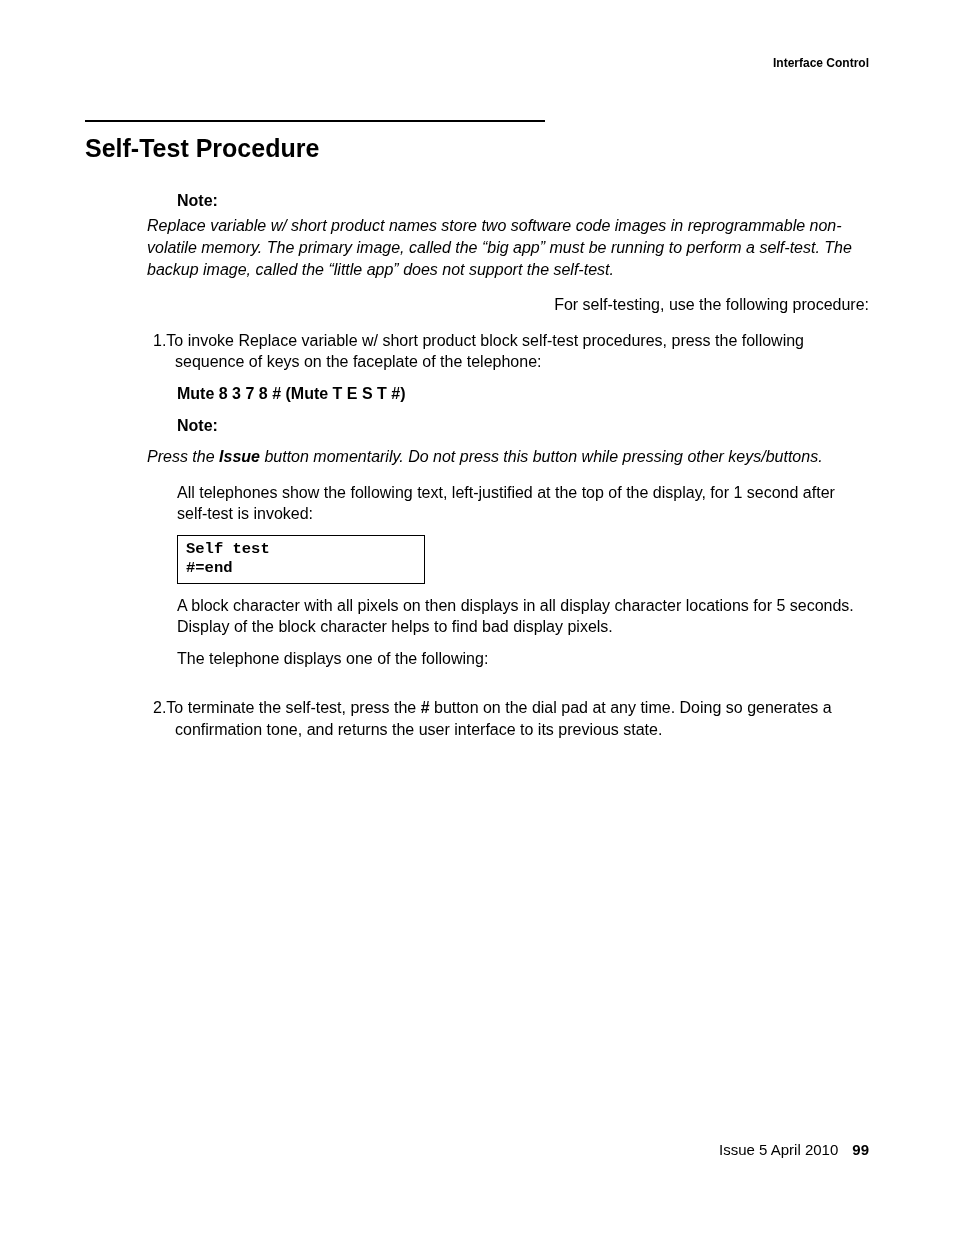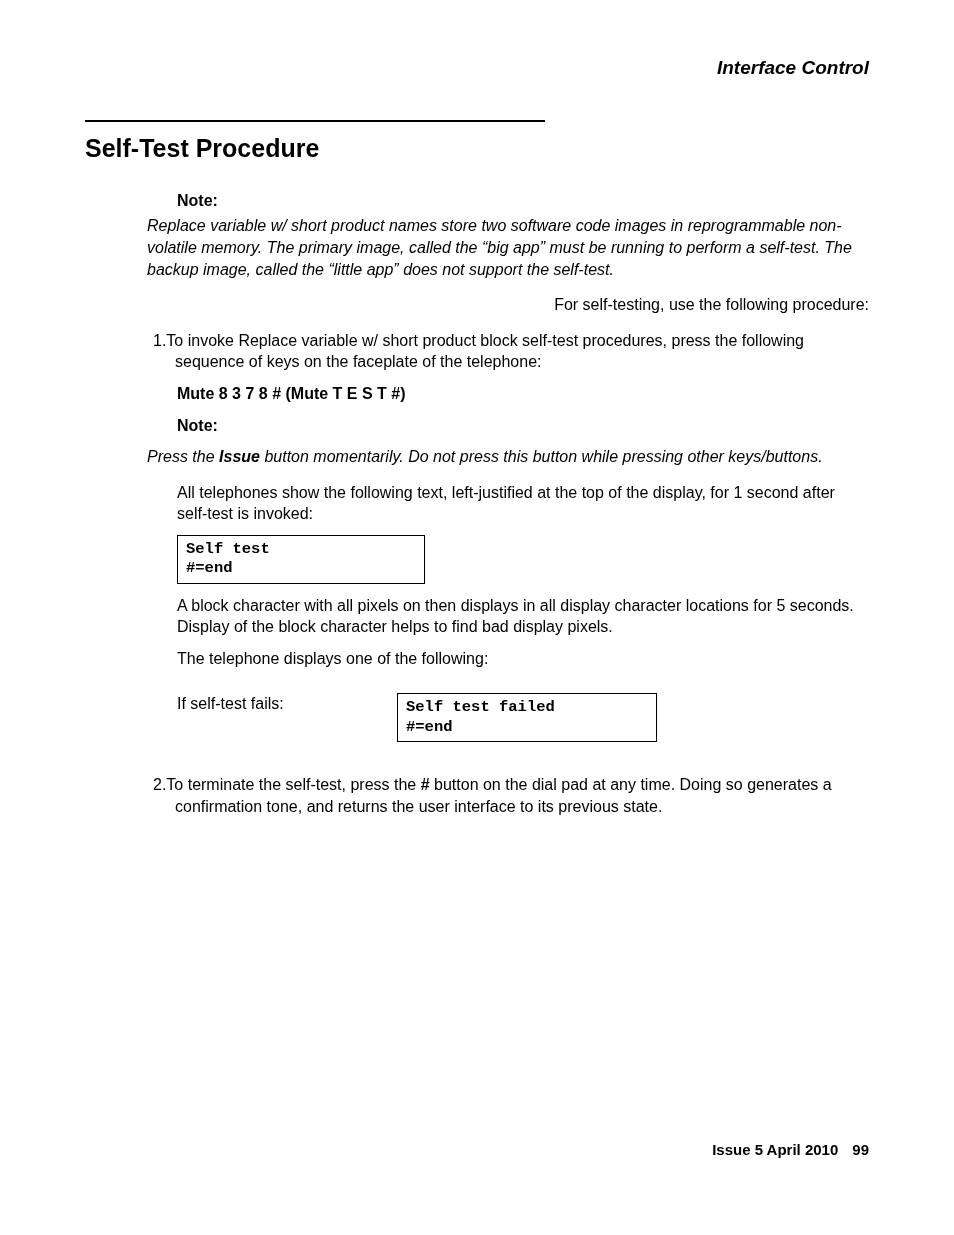--- a/index.html
+++ b/index.html
@@ -12,22 +12,21 @@
       color: #000;
       position: relative;
       padding: 55px 85px 60px 85px;
       line-height: 1.35;
     }
     .header-right {
       position: absolute;
       top: 55px;
       right: 85px;
       font-weight: bold;
-      font-size: 19px;
-      font-style: italic;
+      font-size: 12px;
     }
     .rule {
       border: none;
       border-top: 2px solid #000;
       width: 460px;
       margin-top: 65px;
       margin-bottom: 10px;
     }
     h1.section-title {
       font-size: 25px;
@@ -69,21 +68,21 @@
     }
     .result-table td { vertical-align: top; }
     .result-label { width: 220px; padding-right: 10px; }
     .result-box { width: 260px; }
     .footer {
       position: absolute;
       bottom: 75px;
       right: 85px;
       font-size: 15px;
     }
-    .footer .issue { font-weight: bold; }
+    .footer .issue { font-weight: normal; }
     .footer .pagenum { font-weight: bold; margin-left: 14px; }
   </style>
 </head>
 <body>
 
 
 
 <div class="header-right">Interface Control</div>
 
 <hr class="rule">
@@ -110,27 +109,20 @@
 
 <div class="code-box code-block-standalone">Self test
 #=end</div>
 
 <div class="sub-indent">A block character with all pixels on then displays in all display character locations for 5 seconds. Display of the block character helps to find bad display pixels.</div>
 
 <div class="sub-indent">The telephone displays one of the following:</div>
 
 <table class="result-table">
   <tbody>
-  <tr>
-    <td class="result-label">If self-test fails:</td>
-    <td>
-          <div class="code-box result-box">Self test failed
-#=end</div>
-        </td>
-  </tr>
 </tbody>
   </table>
 
 <div class="list-item">
   <span>2.</span><span>To terminate the self-test, press the </span><span class="bold">#</span><span> button on the dial pad at any time. Doing so generates a confirmation tone, and returns the user interface to its previous state.</span>
 </div>
 
 <div class="footer">
   <span class="issue">Issue 5   April 2010</span><span class="pagenum">99</span>
 </div>

